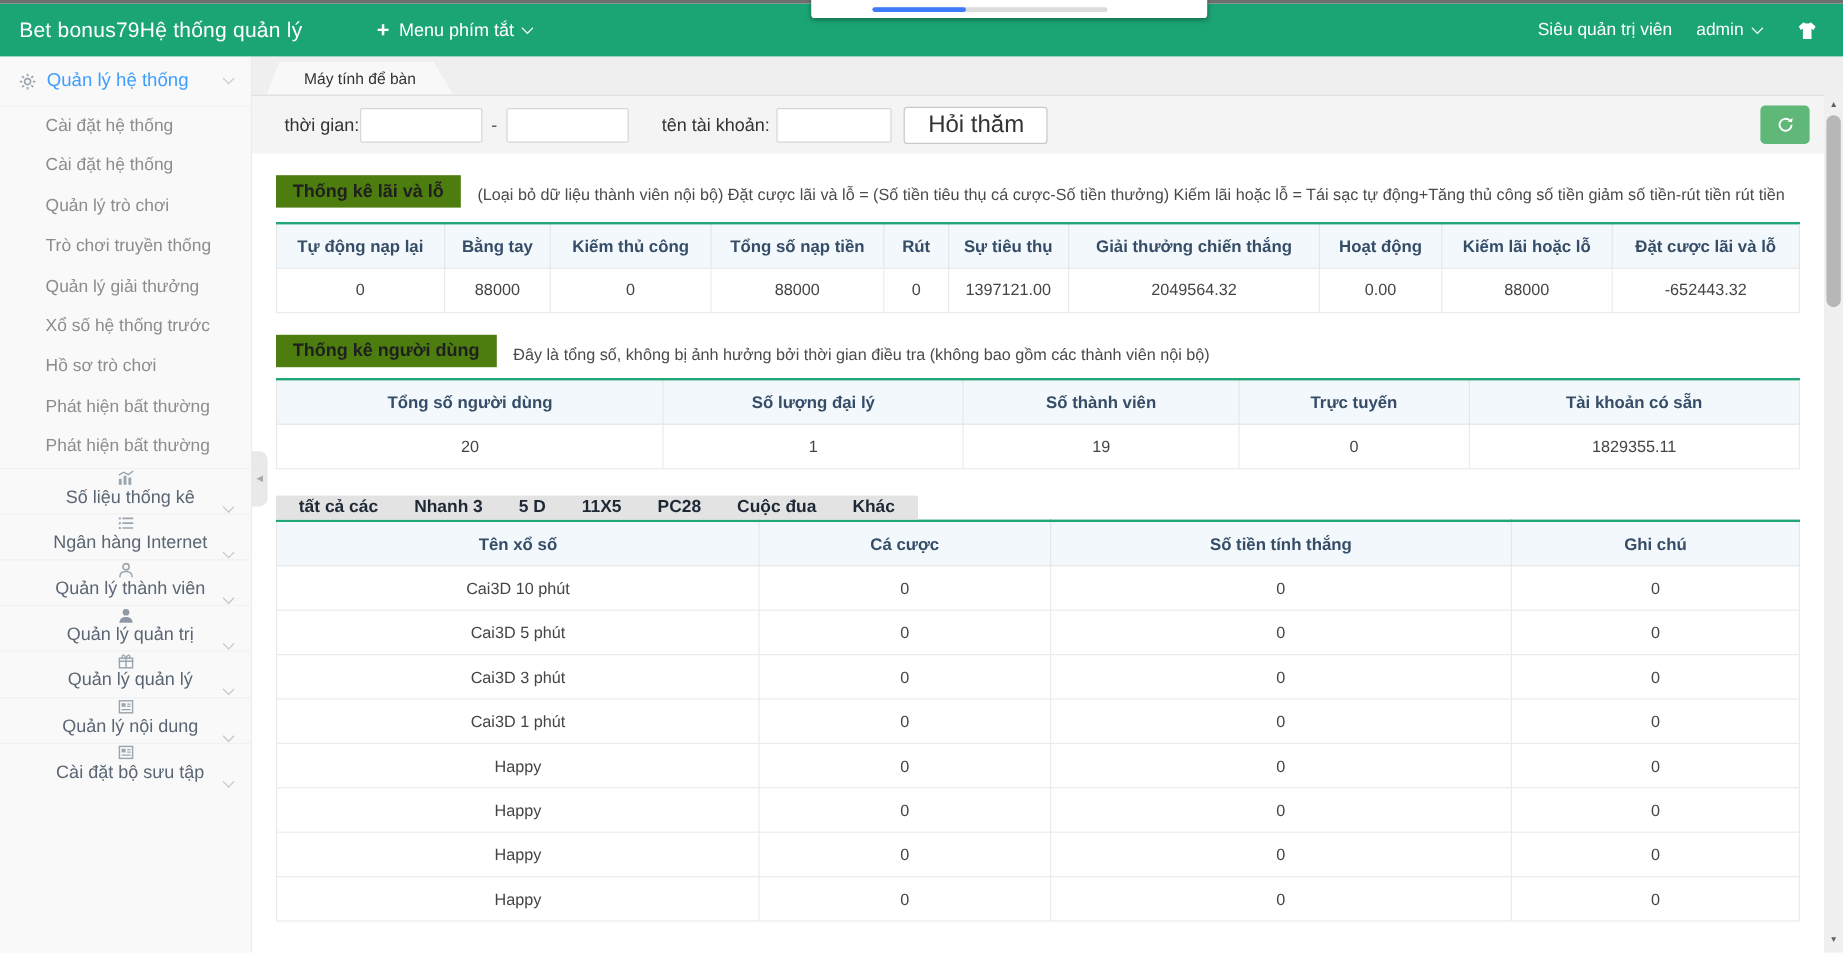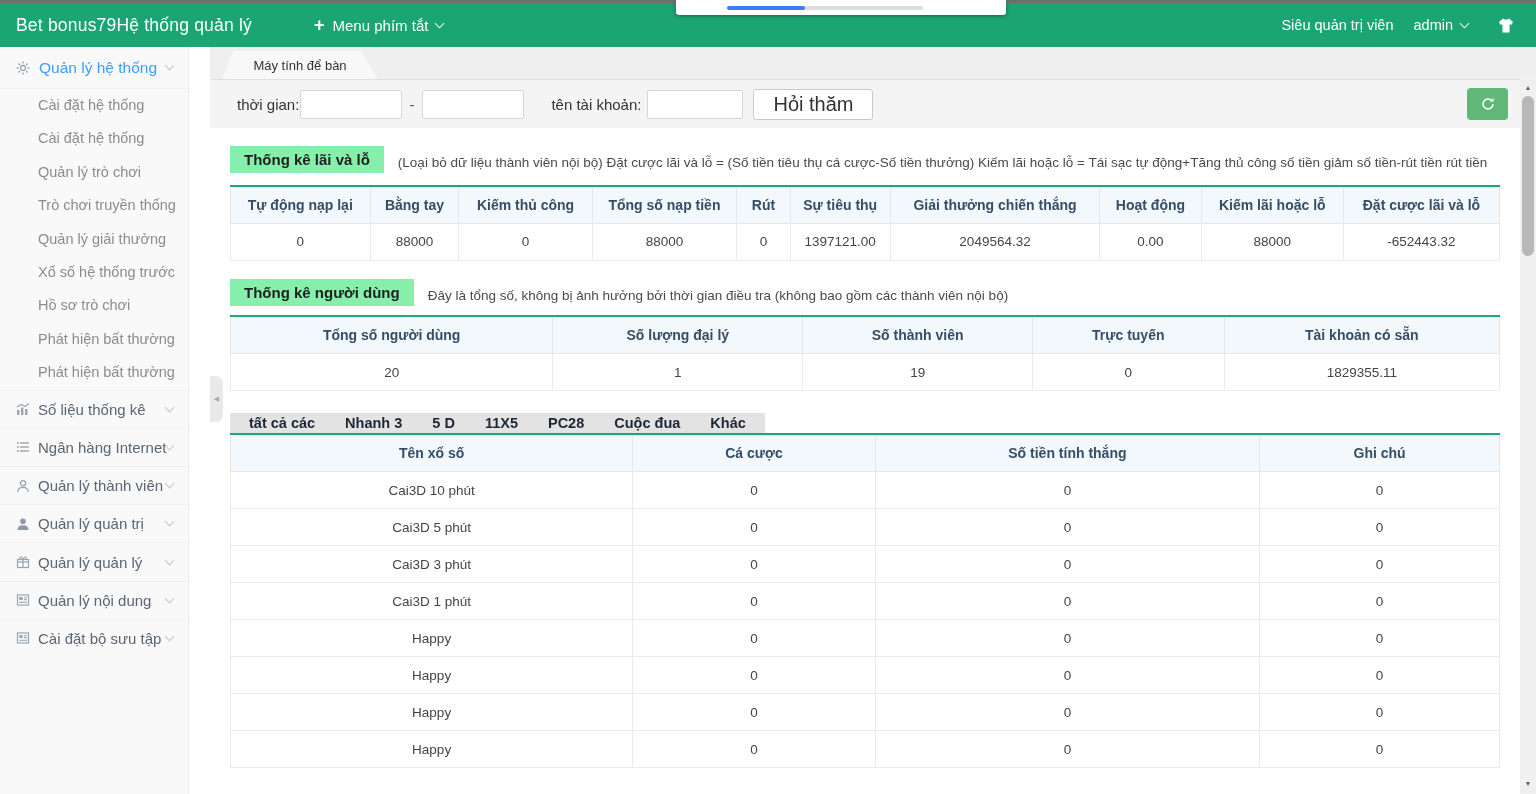--- a/index.html
+++ b/index.html
@@ -26,26 +26,26 @@
 
   
   #progress-popup {
     position:absolute; top:0; left:676px; width:330px; height:15px; background:#fff; z-index:10;
     border-radius:0 0 3px 3px; box-shadow:0 1px 4px rgba(0,0,0,.35);
   }
   #progress-track { position:absolute; left:51px; top:6px; width:196px; height:4px; background:#dcdcdc; border-radius:2px; }
   #progress-fill { height:100%; width:40%; background:var(--progress-blue, #3e7bfa); border-radius:2px; }
 
   
-  #sidebar { position:absolute; top:47px; left:0; width:189px; bottom:0; background:#f9f9f9; border-right:1px solid #ececec; z-index:1; }
+  #sidebar { position:absolute; top:47px; left:0; width:210px; bottom:0; background:#f9f9f9; border-right:1px solid #ececec; z-index:1; }
   .side-active { height:42px; display:flex; align-items:center; padding:0 15px; cursor:pointer; border-bottom:1px solid #f0f0f0; }
   .side-active .lbl { color: var(--active-blue, #3e9eff); font-size:15.5px; margin-left:9px; }
   .side-active .chev { margin-left:auto; }
   .subitem { line-height:33.4px; padding-left:38px; font-size:14.5px; color:#8c8c8c; cursor:pointer; white-space:nowrap; }
-  .group { height:38.2px; display:flex; align-items:center; padding:0 15px; border-top:1px solid #f1f1f1; cursor:pointer; }
+  .group { height:38.2px; display:flex; align-items:center; padding:0 15px; border-top:1px solid #f1f1f1; cursor:pointer;flex-direction:column; }
   .group .lbl { margin-left:8px; font-size:15px; color:#5a6673; white-space:nowrap; }
   .group .chev { margin-left:auto; border-color:#c6c6c6; }
   .sicon { width:15px; height:15px; flex:0 0 15px; display:inline-flex; align-items:center; justify-content:center; }
   #collapse-handle {
     position:absolute; left:210px; top:376px; width:13px; height:46px; background:#e9e9e9;
     border-radius:0 7px 7px 0; display:flex; align-items:center; justify-content:center;
     color:#a8a8a8; font-size:7px; cursor:pointer; z-index:2;
   }
 
   
@@ -60,21 +60,21 @@
   #filterbar { height:48px; background:#f4f4f4; display:flex; align-items:center; position:relative; font-size:15px; color:#333; }
   #filterbar .flabel { margin-left:27px; white-space:nowrap; }
   #filterbar .flabel.first { margin-left:27px; }
   .fin { width:102px; height:29px; border:1px solid #d6d6d6; background:#fff; border-radius:2px; margin-left:1px; outline:none; padding:0 6px; font-size:13px; }
   .dash { margin:0 7px; color:#555; }
   .query-btn { margin-left:10px; height:31px; padding:0 19px; background:#fff; border:1px solid #c9c9c9; border-radius:3px; font-size:20px; color:#333; cursor:pointer; font-family:inherit; }
   .refresh-btn { position:absolute; right:12px; top:8px; width:41px; height:32px; background:var(--refresh-green,#5fb878); border:none; border-radius:4px; display:flex; align-items:center; justify-content:center; cursor:pointer; }
 
   #content { padding:0 20px; }
   .section-head { display:flex; align-items:flex-start; margin-top:18px; }
-  .badge { background:#86efac; padding:5px 14px; font-weight:bold; font-size:15px; color:#1f1f1f; white-space:nowrap; }
+  .badge { background:#4d7c0f; padding:5px 14px; font-weight:bold; font-size:15px; color:#1f1f1f; white-space:nowrap; }
   .note { margin-left:14px; padding-top:5px; font-size:13.5px; color:#4a4a4a; line-height:1.75; }
 
   table { width:100%; border-collapse:collapse; table-layout:fixed; }
   .data-table { margin-top:10px; border-top:2px solid var(--accent-green,#21a675); }
   .data-table th { background:#f2f8fb; border:1px solid #e7e7e7; border-top:none; font-size:14px; color:#364d68; font-weight:bold; padding:10px 4px; text-align:center; }
   .data-table td { border:1px solid #ebebeb; font-size:13.5px; color:#454545; text-align:center; padding:10.5px 4px; background:#fff; }
 
   #lottery-tabs { margin-top:22px; display:inline-flex; background:#e3e3e3; height:20px; align-items:center; padding:0 4px; }
   .ltab { padding:0 15px; font-size:14.5px; font-weight:bold; color:#1e2835; line-height:32px; cursor:pointer; white-space:nowrap; }
   #lottery-table { margin-top:0; }

